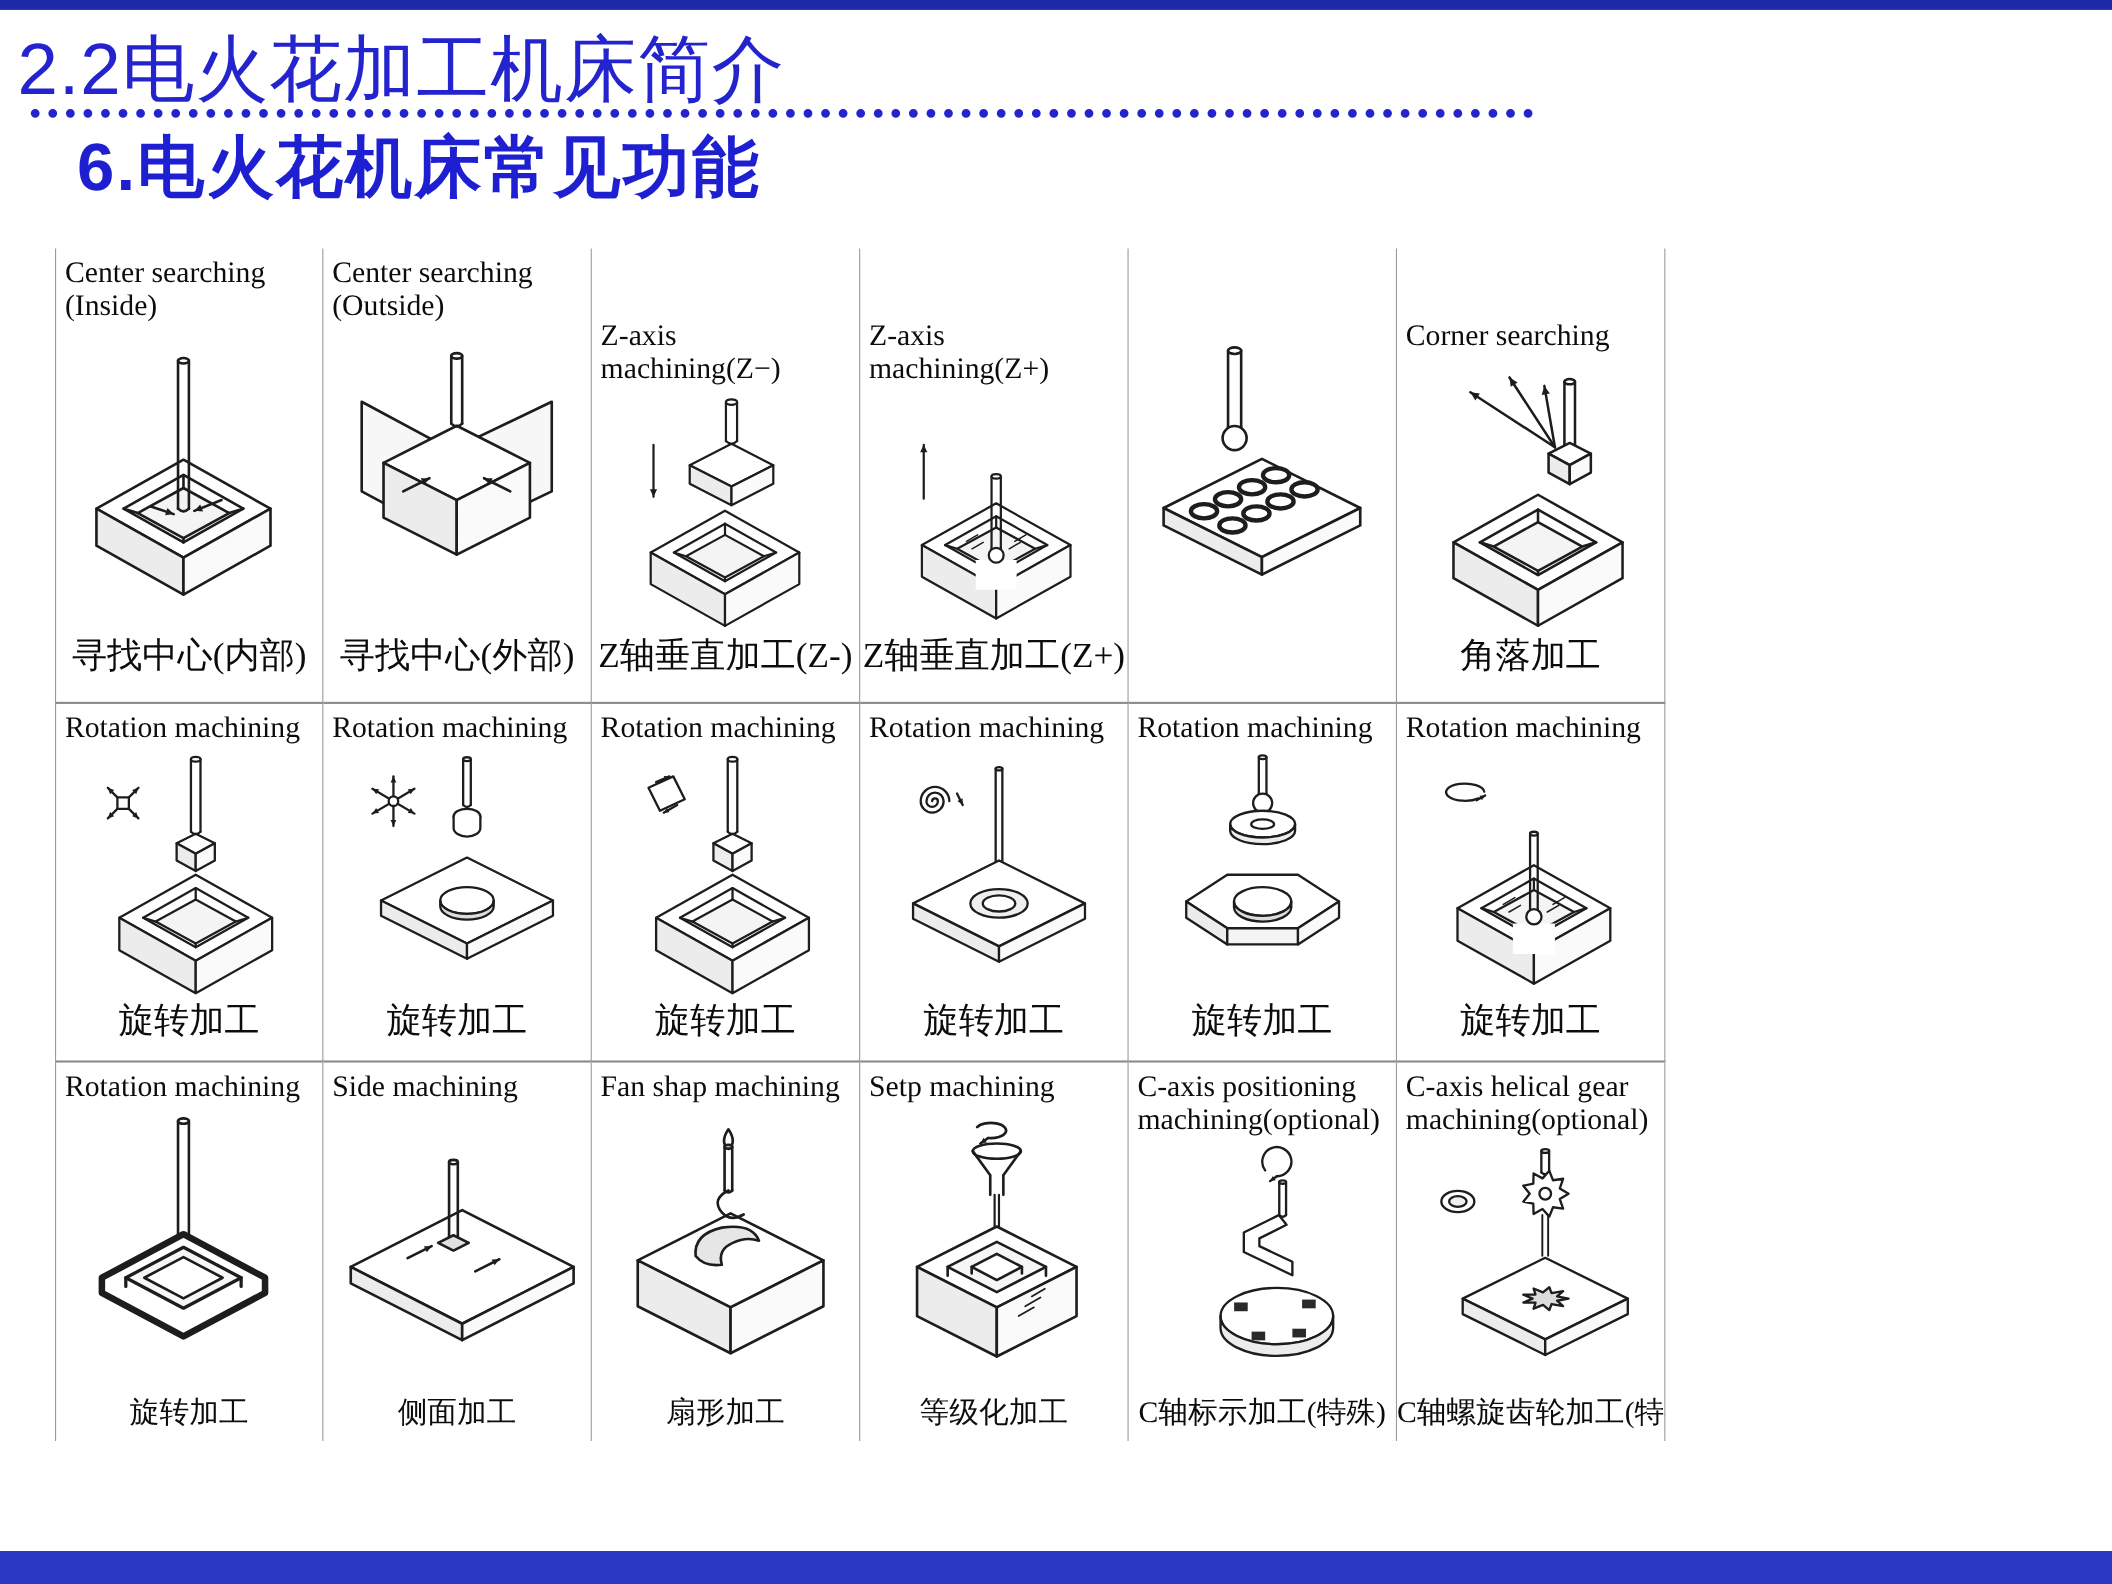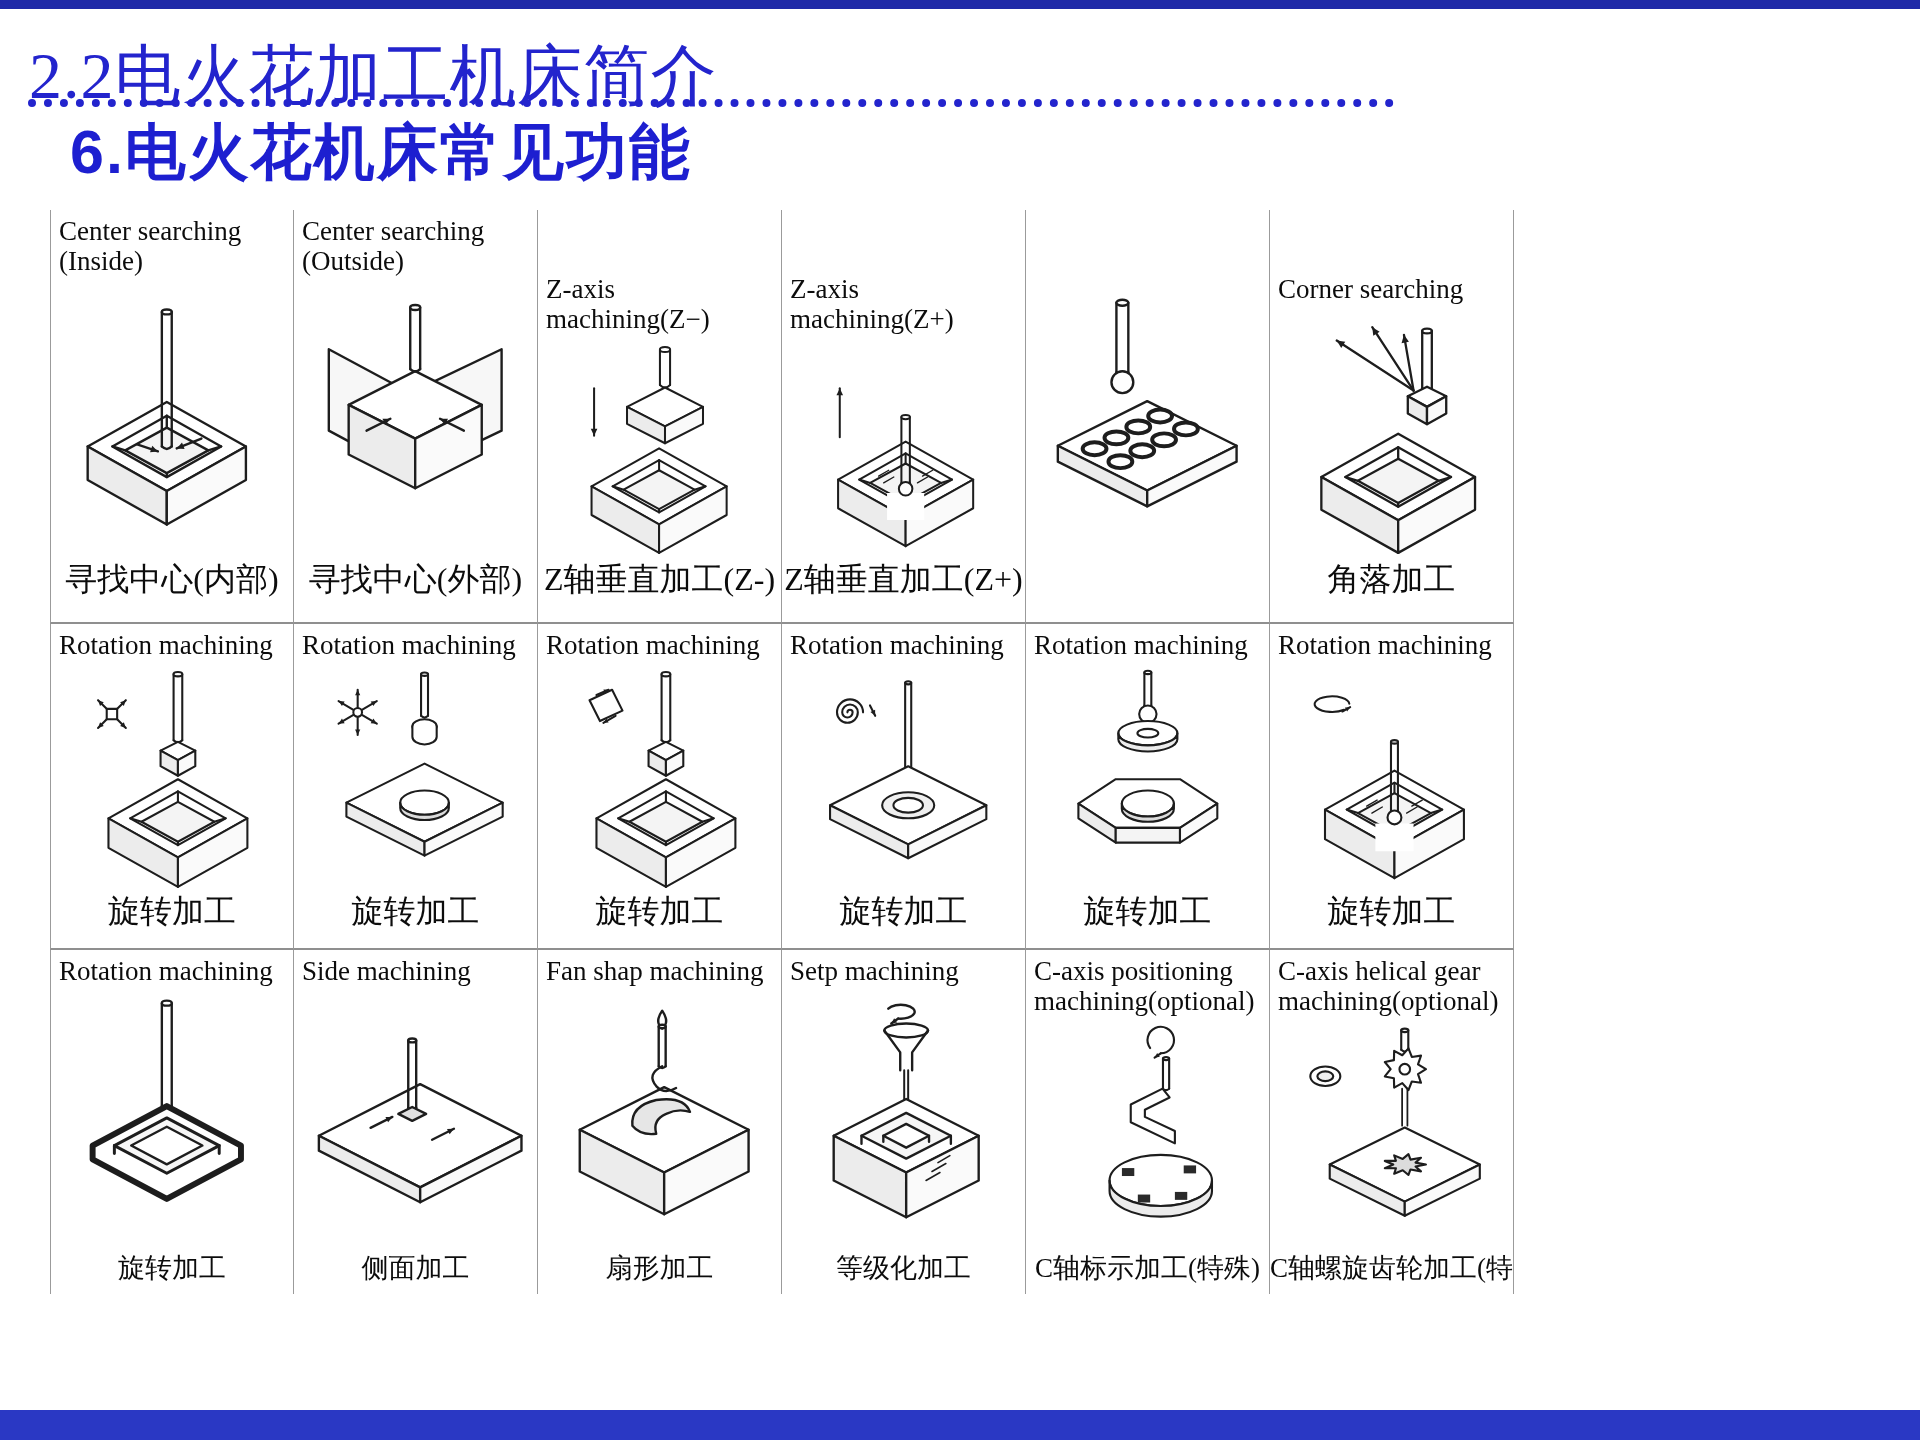--- a/index.html
+++ b/index.html
@@ -1,25 +1,25 @@
 <!DOCTYPE html>
 <html><head>
 <meta charset="utf-8">
 <style>
   html,body{margin:0;padding:0;background:#fff;}
   .page{position:relative;width:1920px;height:1440px;background:#fff;overflow:hidden;
         font-family:"Liberation Sans","DejaVu Sans",sans-serif;}
   .topbar{position:absolute;left:0;top:0;width:100%;height:9px;background:#1f2aa8;}
   .bottombar{position:absolute;left:0;bottom:0;width:100%;height:30px;background:#2a38c4;}
-  .title{position:absolute;left:16px;top:18px;margin:13px;font-family:Liberation Serif, serif;
+  .title{position:absolute;left:16px;top:18px;margin:0;font-family:Liberation Sans, sans-serif;
          font-weight:400;font-size:66px;color:#2324cd;letter-spacing:1px;white-space:nowrap;}
   .dotted{position:absolute;left:28px;top:99px;width:1366px;height:0;border-bottom:8px dotted #2324cd;}
   .subtitle{position:absolute;left:70px;top:112px;margin:0;font-weight:700;font-size:61px;color:#1d1fd0;
             letter-spacing:2px;white-space:nowrap;}
-  .grid{position:absolute;left:50px;top:210px;width:1464px;height:1084px;display:grid;
+  .grid{position:absolute;left:50px;top:226px;width:1464px;height:1084px;display:grid;
         grid-template-columns:repeat(6,1fr);grid-template-rows:414px 326px 344px;}
   .cell{border-right:1px solid #9b9b9b;display:flex;flex-direction:column;overflow:hidden;min-width:0;}
   .cell:nth-child(6n+1){border-left:1px solid #9b9b9b;}
   .cell:nth-child(-n+12){border-bottom:2px solid #8f8f8f;}
   .en{font-family:"Liberation Serif","DejaVu Serif",serif;font-size:27px;line-height:1.12;color:#0c0c0c;
       padding:6px 2px 0 8px;white-space:pre-line;}
   .cell:nth-child(n+3):nth-child(-n+6) .en{padding-top:64px;}
   .art{flex:1;display:flex;align-items:center;justify-content:center;min-height:0;padding:2px 0;}
   .art svg{height:100%;max-width:94%;}
   .zh{font-family:"Liberation Serif","DejaVu Serif",serif;text-align:center;font-size:32px;color:#0c0c0c;

